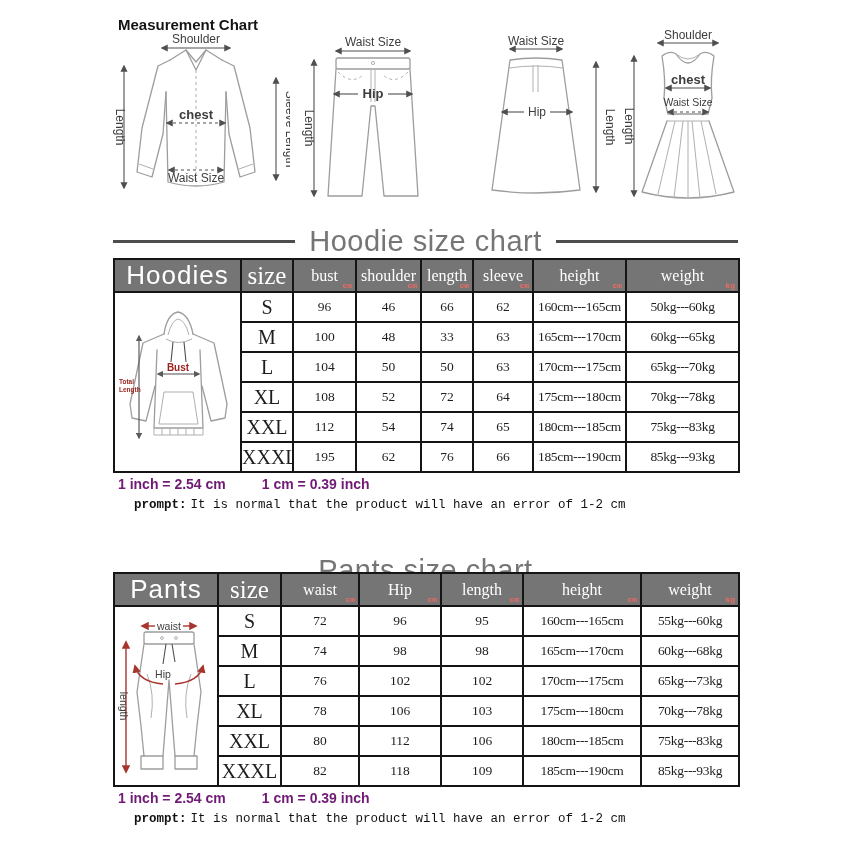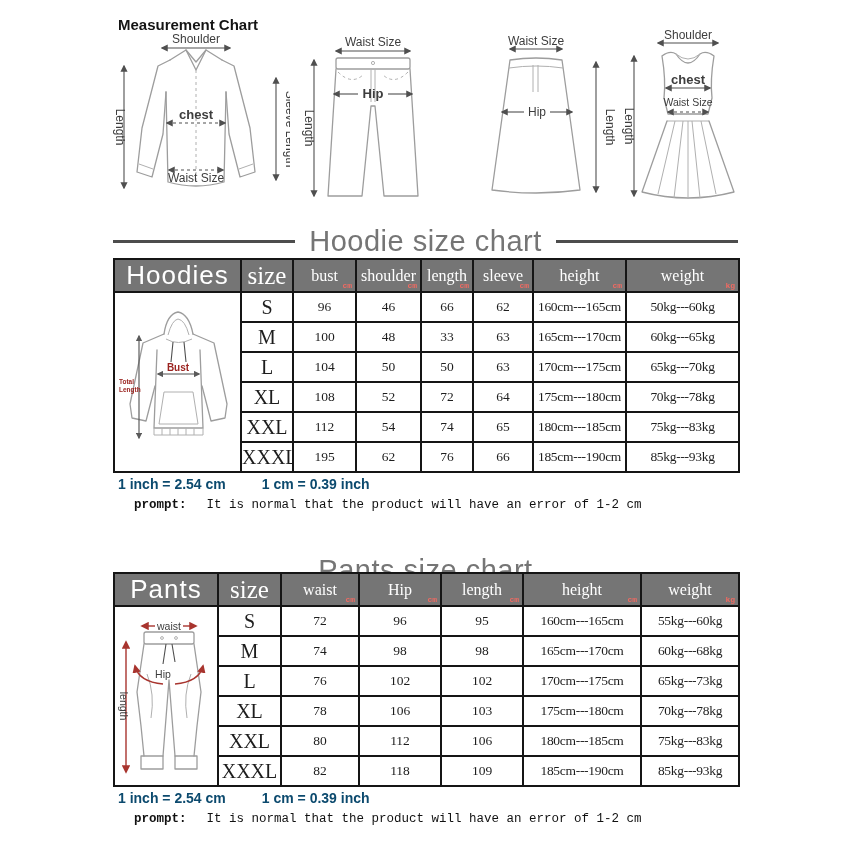--- a/index.html
+++ b/index.html
@@ -34,24 +34,24 @@
   .th-product { font-size:26px; letter-spacing:1px; }
   .th-size { font-size:25px; font-family:"Liberation Serif",serif; }
   .th-col { font-size:16px; font-family:"Liberation Serif",serif; }
   .unit { position:absolute; right:3px; bottom:1px; font-size:8px; color:#ef6a62; font-family:Liberation Mono, monospace; font-weight:bold; }
   .cell-size { font-family:"Liberation Serif",serif; font-size:20px; }
   .cell-num { font-family:"Liberation Serif",serif; font-size:13.5px; }
   .cell-range { font-family:"Liberation Serif",serif; font-size:13.5px; letter-spacing:-0.3px; }
   .cell-draw { background:#fff; }
 
   
-  .conv { position:absolute; left:118px; color:#0c4a6e; font-size:14px; font-weight:bold; }
+  .conv { position:absolute; left:118px; color:#701a75; font-size:14px; font-weight:bold; }
   .conv .sp { display:inline-block; width:36px; }
   .prompt { position:absolute; left:118px; font-family:"Liberation Mono",monospace; font-size:12.5px; color:#111; }
-  .prompt .plabel { font-weight:bold; margin-right:20px;padding-left:16px; }
+  .prompt .plabel { font-weight:bold; margin-right:4px;padding-left:16px; }
 </style>
 </head>
 <body>
 
 <div class="canvas">
 
   <div class="mtitle">Measurement Chart</div>
 
   <div class="diag" style="left:108px; top:30px;">
     <svg width="182" height="182" viewBox="0 0 182 182">

